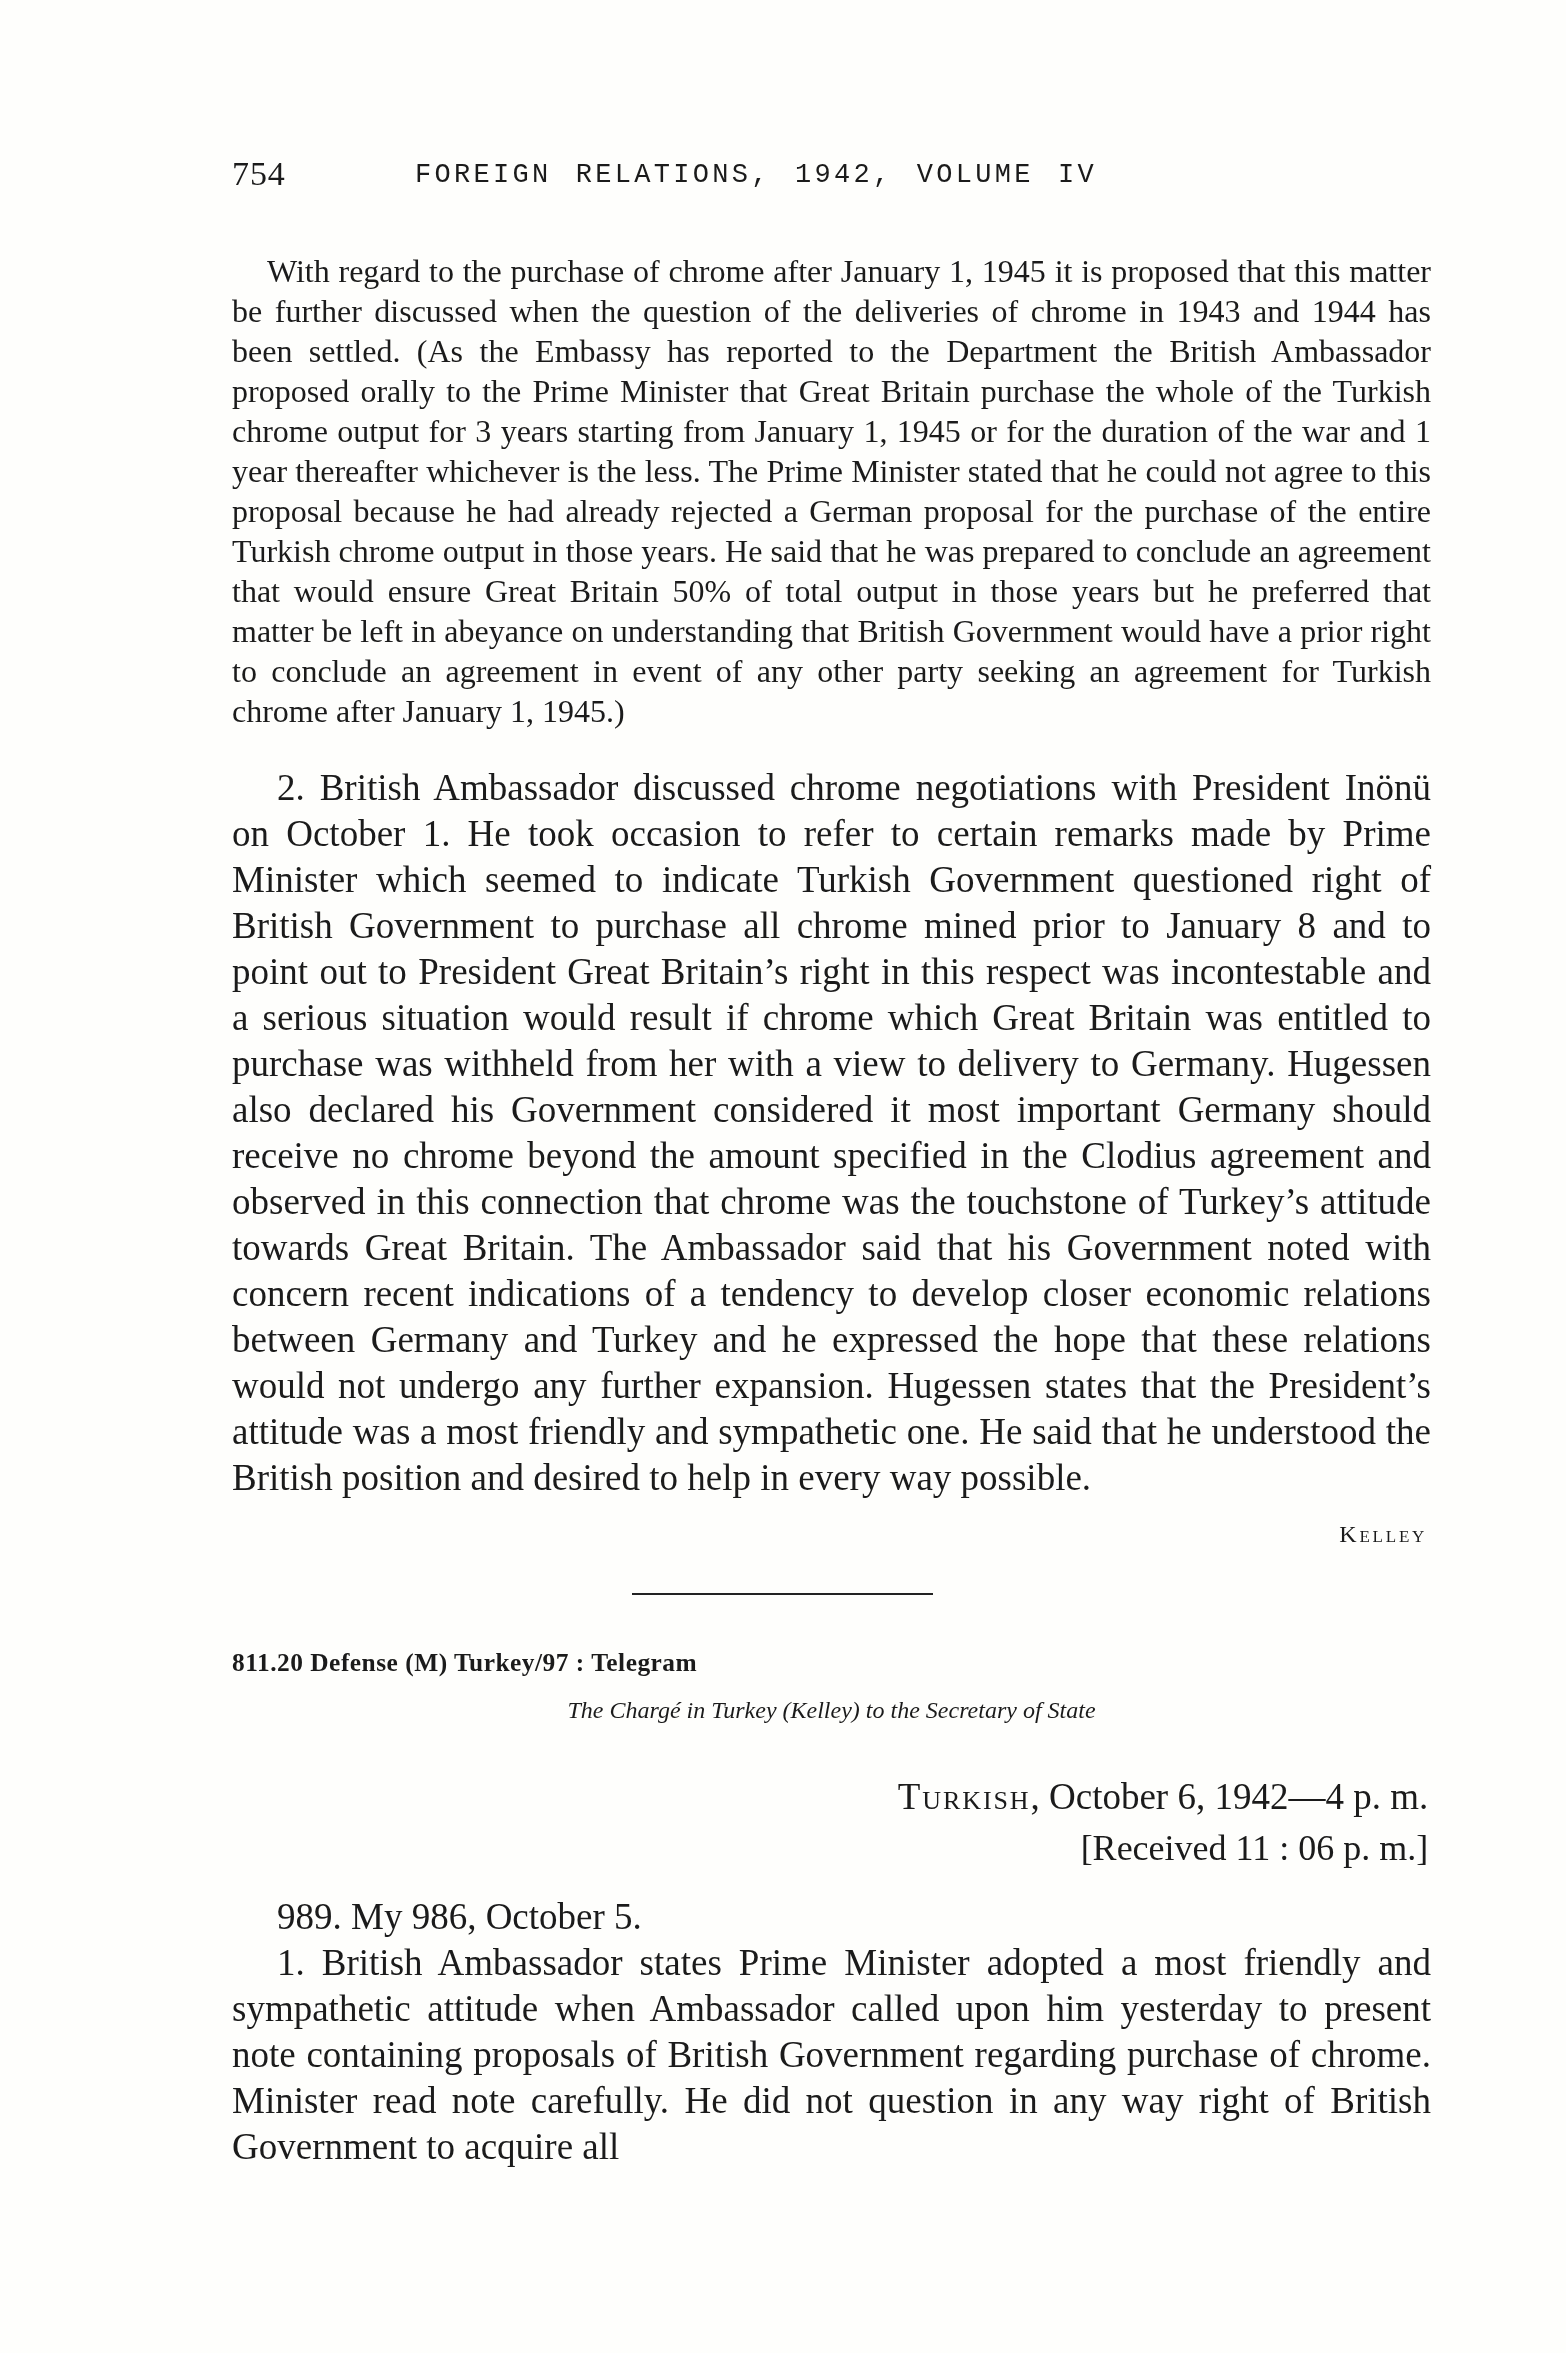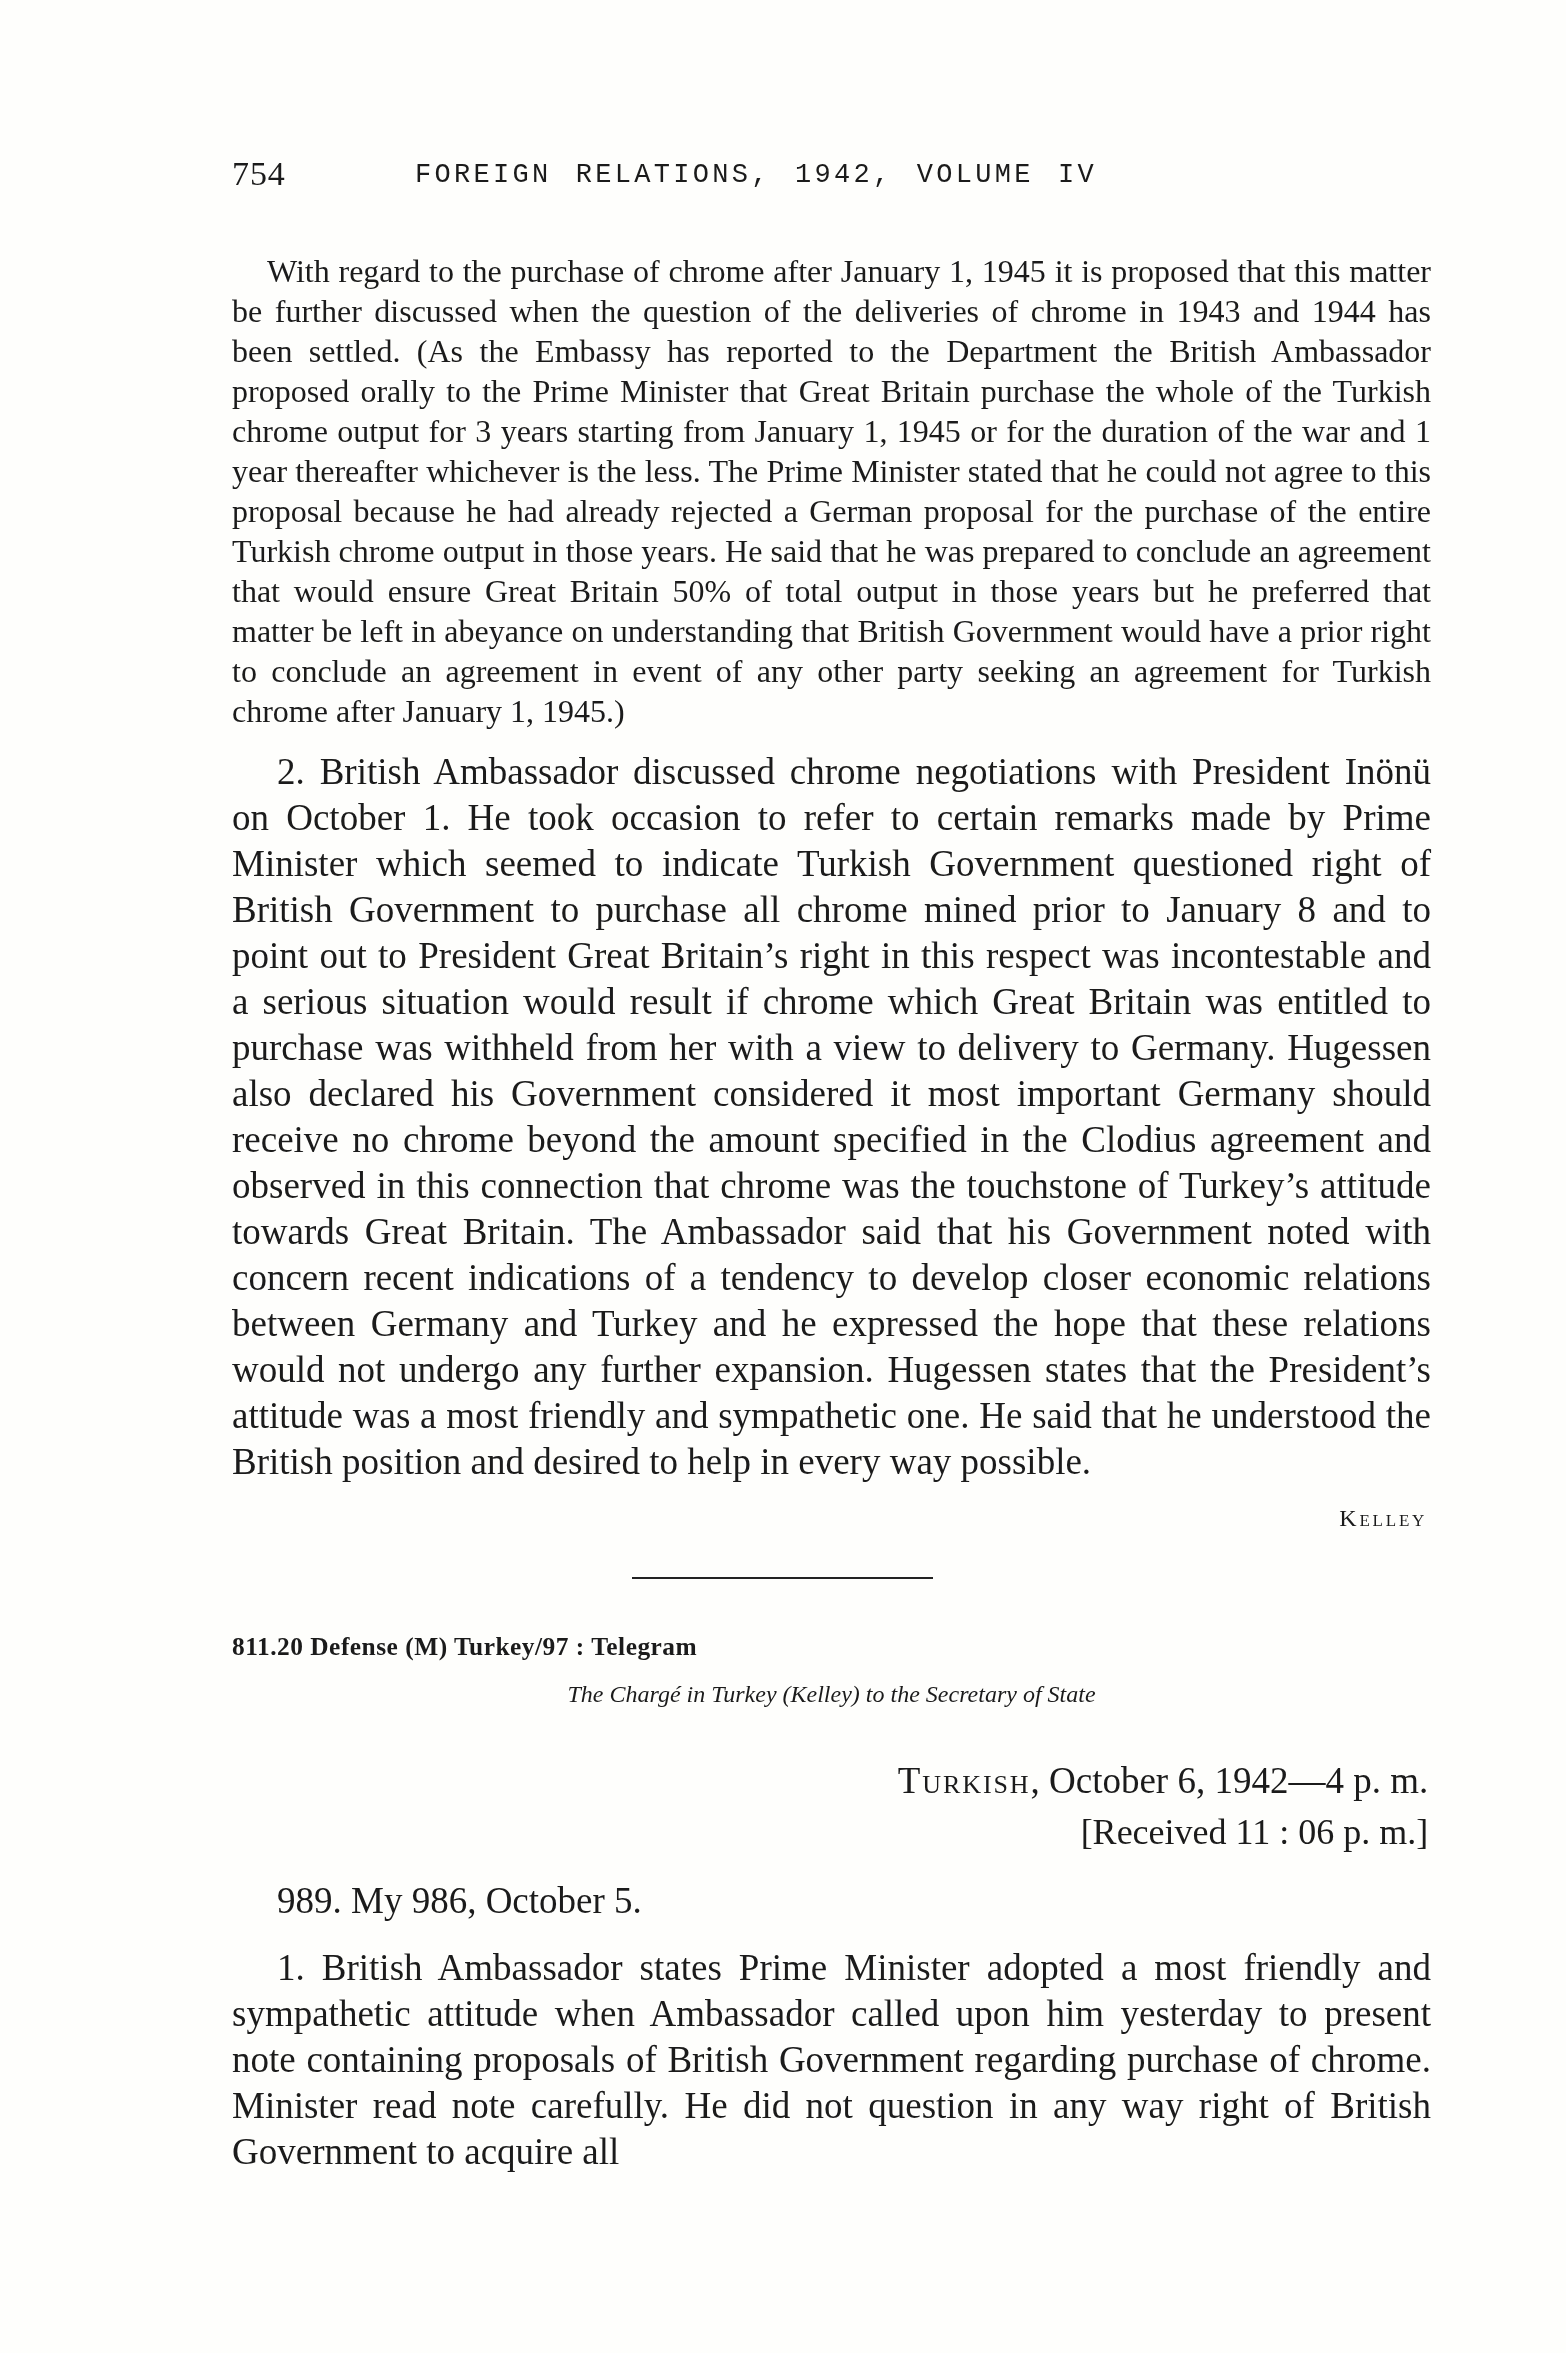--- a/index.html
+++ b/index.html
@@ -52,22 +52,22 @@
     font-size: 32px;
     line-height: 40px;
     text-align: justify;
   }
   .main-text {
     font-size: 37px;
     line-height: 46px;
     text-align: justify;
   }
   .indent-sm { text-indent: 35px; font-family: Liberation Serif, serif; }
-  .indent     { text-indent: 45px; margin-top: 21px; }
-  .para2 { margin-top: 18px; }
+  .indent     { text-indent: 45px; }
+  .para2 { margin-top: 34px; }
   .signature {
     margin-top: 20px;
     text-align: right;
     font-size: 24px;
     font-variant: small-caps;
     letter-spacing: 2.8px;
     padding-right: 3.8px;
   }
   .divider {
     width: 301px;

